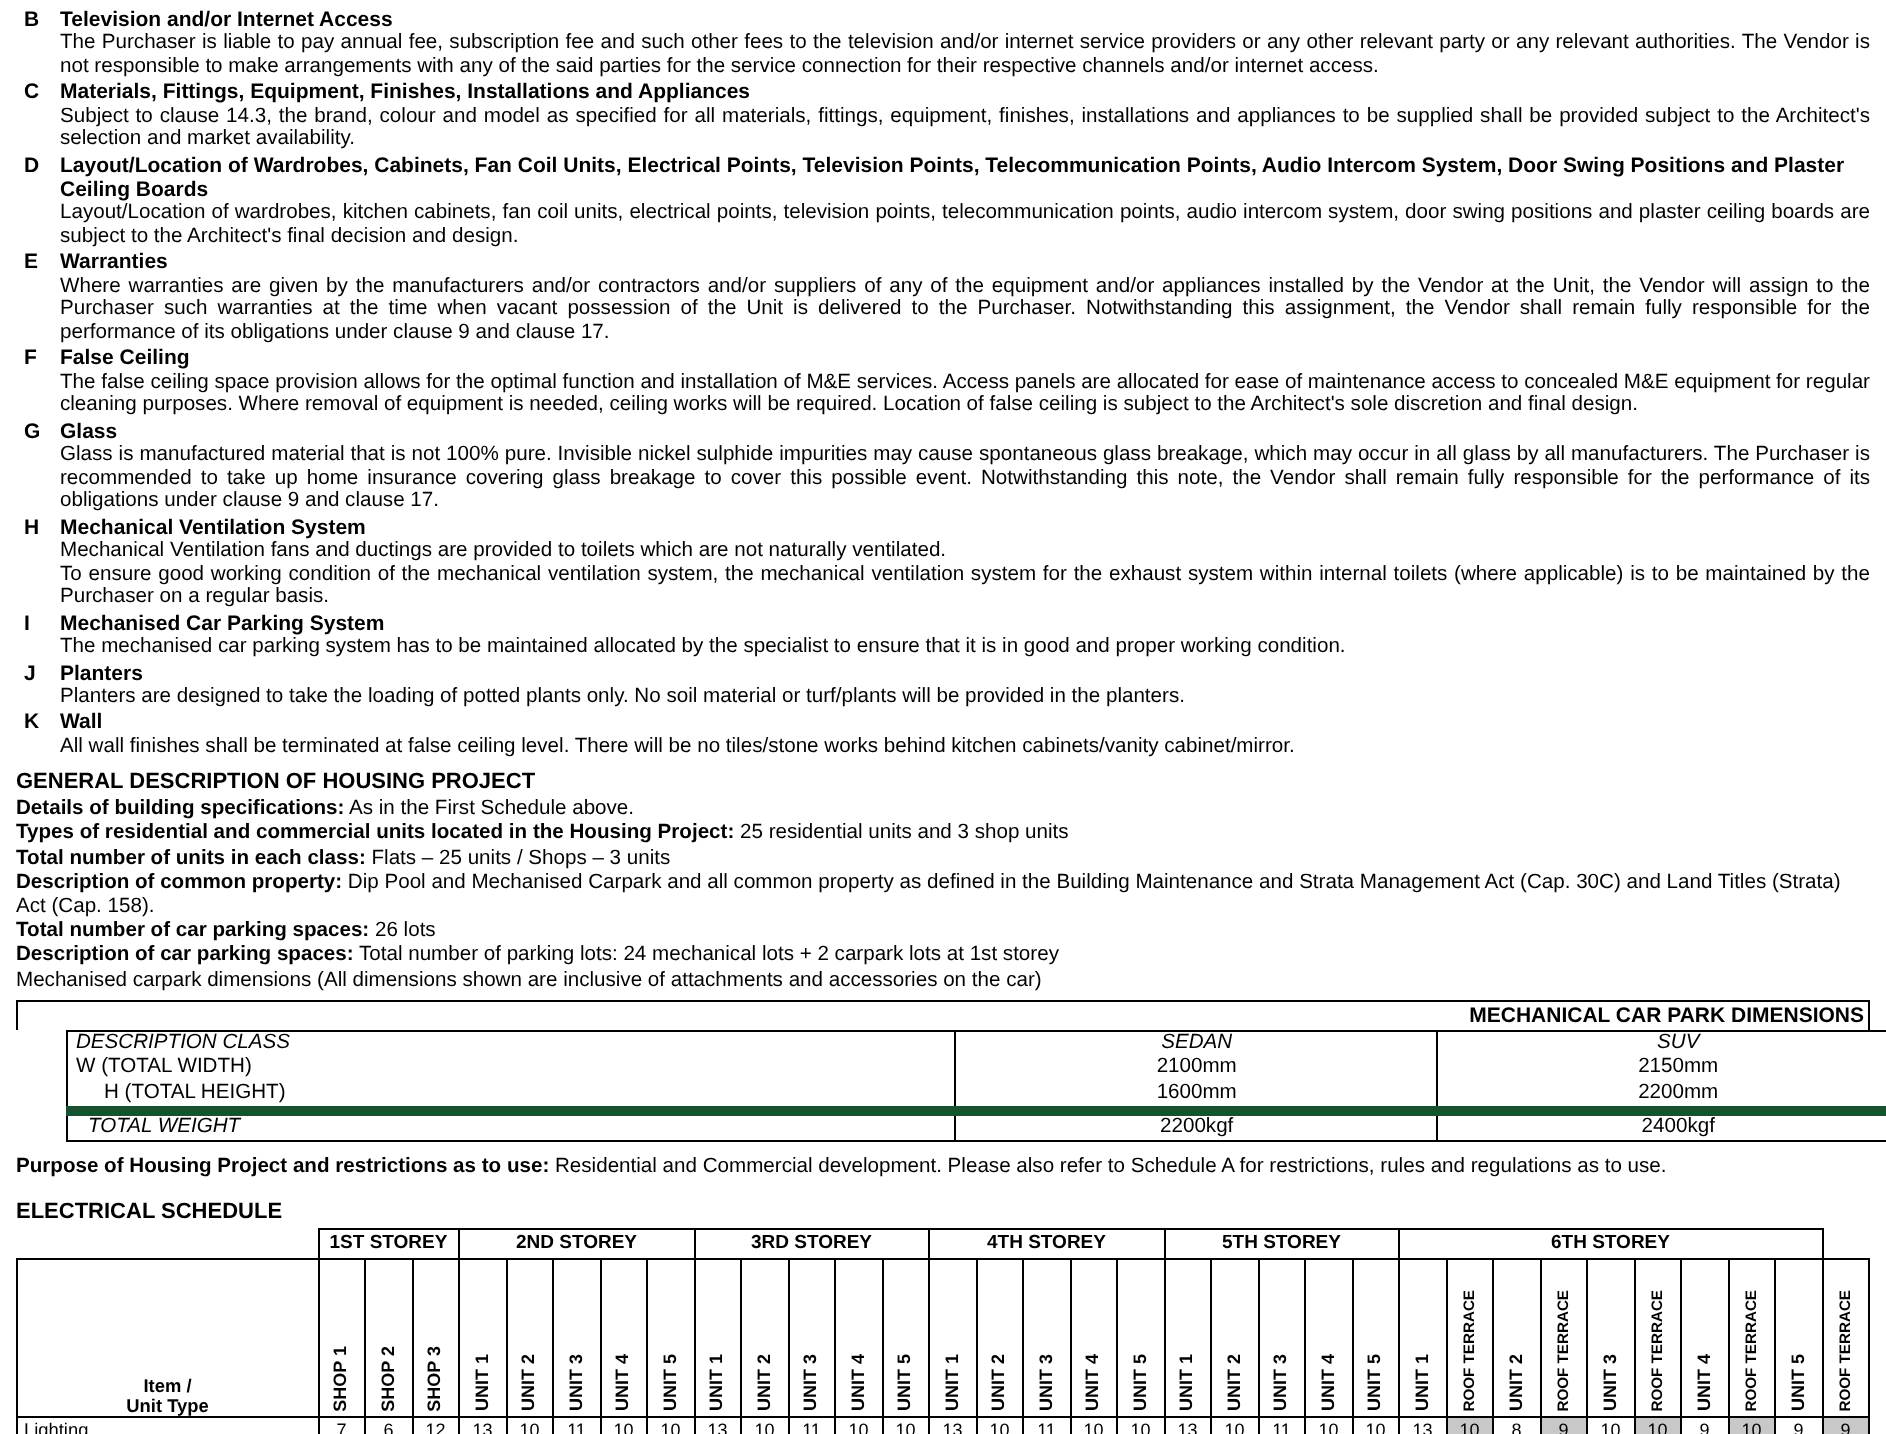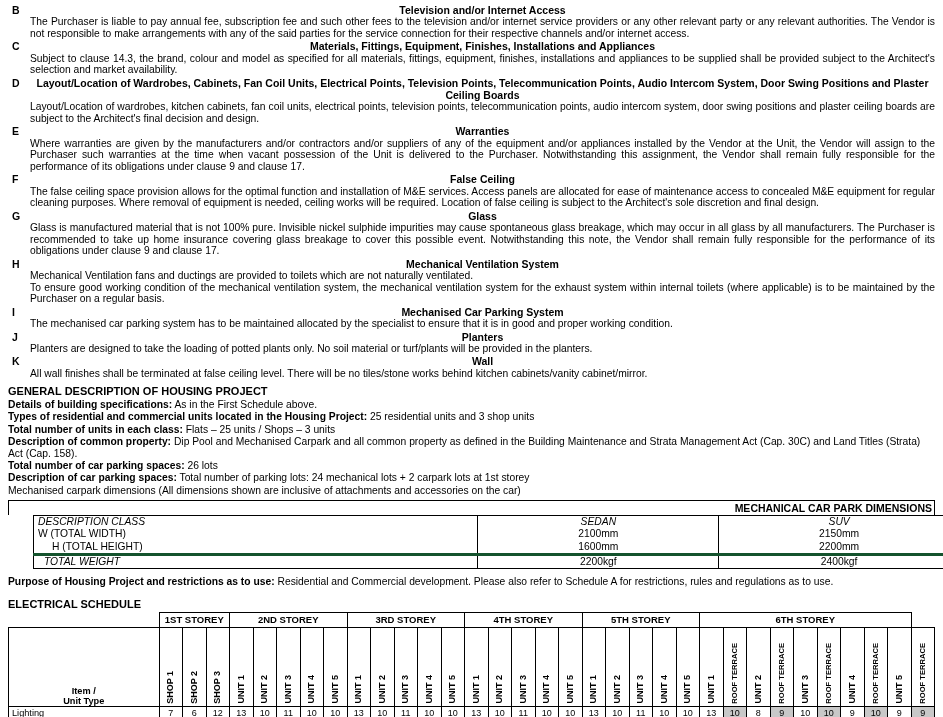--- a/index.html
+++ b/index.html
@@ -14,21 +14,21 @@
 
   
   .clauses{margin:0;padding:0;}
   .clause{display:flex;align-items:flex-start;margin-bottom:1px;}
   .clause .letter{
     width:22px;flex:0 0 22px;
     font-weight:bold;font-size:10.5px;line-height:12.2px;
     padding-left:4px;box-sizing:border-box;
   }
   .clause .body{flex:1;}
-  .clause .head{font-weight:bold;font-size:10.5px;line-height:12.2px;text-align:center;}
+  .clause .head{font-weight:bold;font-size:10.5px;line-height:12.2px;}
   .clause .text{font-size:10.3px;line-height:11.6px;text-align:justify;}
 
   
   .sec-head{
     font-weight:bold;font-size:11px;line-height:14px;
     margin-top:5px;margin-bottom:1px;
   }
   .para{font-size:10.3px;line-height:12.2px;margin-bottom:0px;}
   .para b{font-weight:bold;}
 
@@ -36,21 +36,21 @@
   .mcp-title{
     text-align:right;font-weight:bold;font-size:10.5px;
     border:1px solid #000;border-bottom:none;padding:1px 2px;margin-top:3px;
   }
   table.mcp{width:100%;border-collapse:collapse;font-size:10.3px;margin-left:25px;}
   table.mcp td{border:1px solid #000;padding:0 4px;line-height:12.4px;}
   table.mcp td.c{text-align:center;}
   table.mcp .ital{font-style:italic;}
   table.mcp tr.noline td{border-top:none;border-bottom:none;}
   table.mcp tr.firstrow td{border-bottom:none;}
-  table.mcp tr.lastdim td{border-bottom:3px solid #14532d;}
+  table.mcp tr.lastdim td{border-bottom:5px solid #14532d;}
   .mcp .col1{width:48%;}
   .mcp .col2{width:26%;}
   .mcp .col3{width:26%;}
 
   .purpose{font-size:10.3px;line-height:12.2px;margin-top:7px;}
   .purpose b{font-weight:bold;}
 
   
   .es-head{font-weight:bold;font-size:11px;margin-top:9px;margin-bottom:2px;}
   table.es{border-collapse:collapse;width:927px;font-size:9px;table-layout:fixed;}

